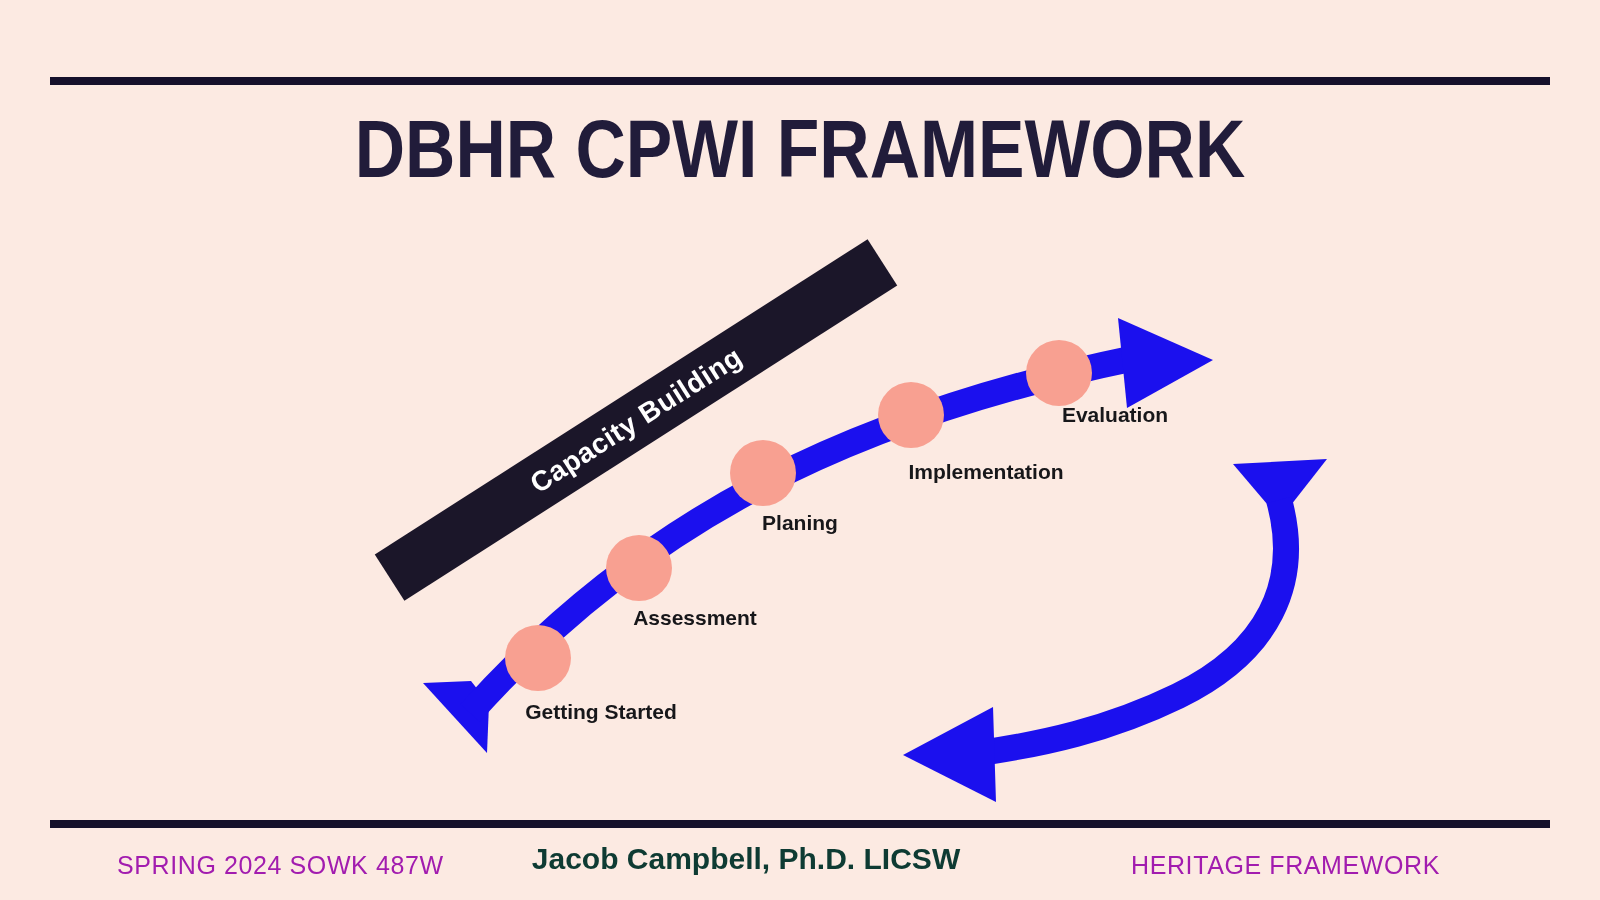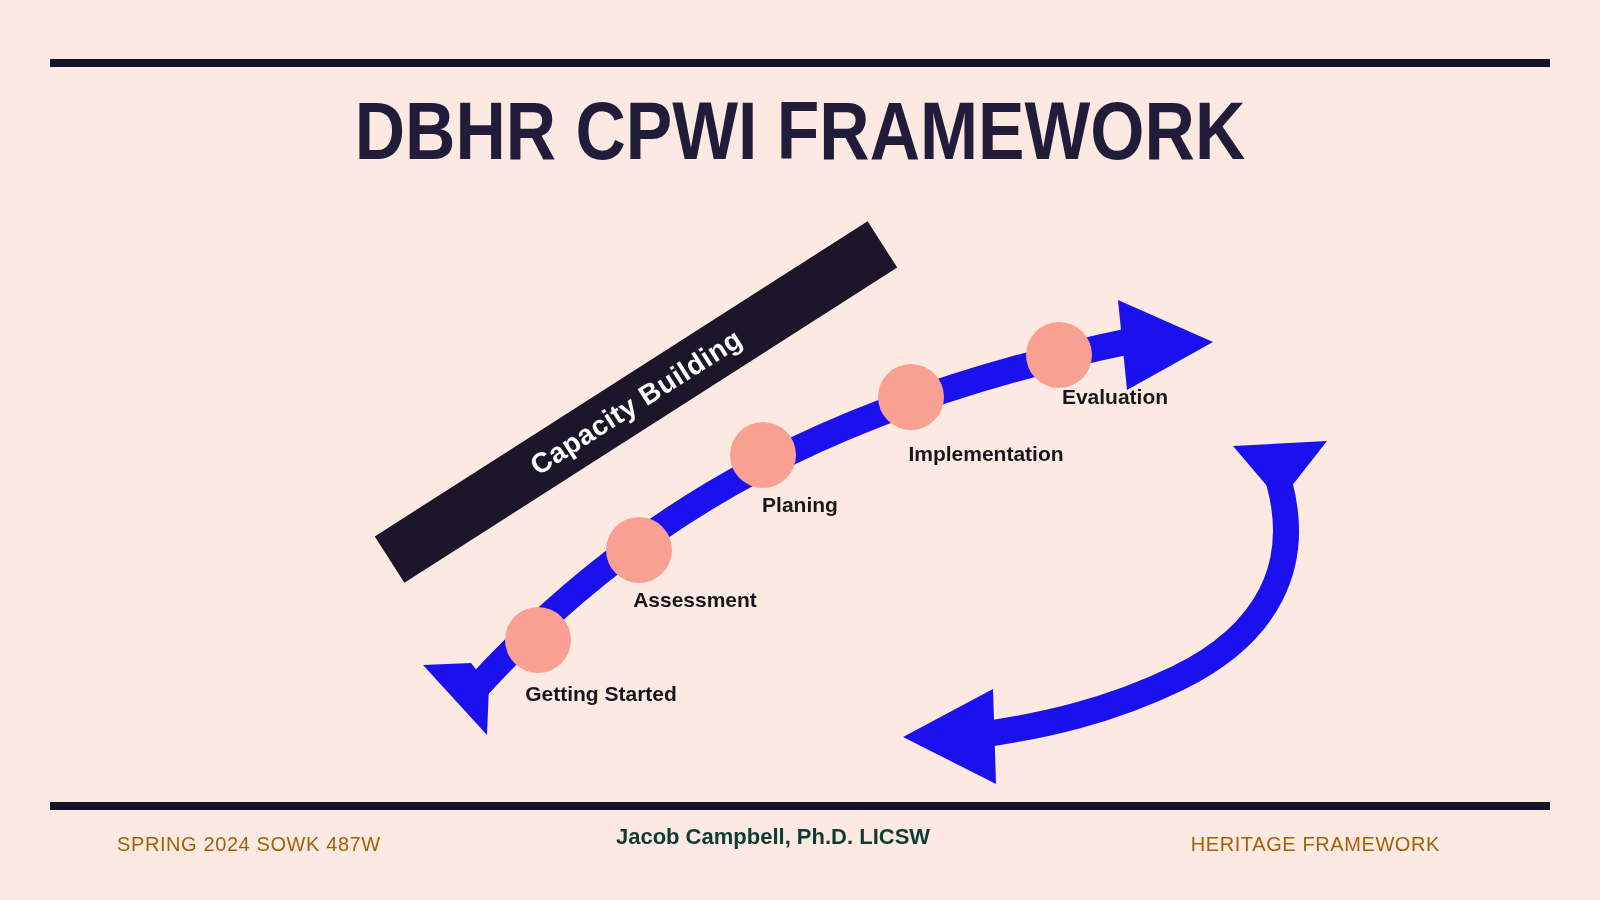--- a/index.html
+++ b/index.html
@@ -1,40 +1,40 @@
 <!DOCTYPE html>
 <html><head>
 <meta charset="utf-8">
 <style>
   html,body{margin:0;padding:0;}
   body{
     width:1600px;height:900px;position:relative;overflow:hidden;
     background:#fceae2;
     font-family:"Liberation Sans", sans-serif;
   }
-  .slide{position:absolute;inset:0;}
+  .slide{position:absolute;inset:0;margin-top:18px;}
   .diagram-svg{position:absolute;left:0;top:0;width:1600px;height:900px;}
   .page-title{
     position:absolute;top:90px;left:0;right:0;
     text-align:center;
     font-size:82px;font-weight:800;line-height:1;
     color:#211c3a;letter-spacing:0px;
     transform:scaleX(0.85);
     white-space:nowrap;
   }
   .footer-left,.footer-right{
     position:absolute;top:833px;
-    font-size:20px;font-weight:500;color:#a16207;letter-spacing:0.6px;
+    font-size:25px;font-weight:500;color:#a21caf;letter-spacing:0.6px;
     white-space:nowrap;
   }
   .footer-left{left:117px;}
   .footer-right{right:160px;}
   .footer-center{
-    position:absolute;top:824px;left:773px;transform:translateX(-50%);
-    font-size:22px;font-weight:700;color:#0e3b33;
+    position:absolute;top:824px;left:746px;transform:translateX(-50%);
+    font-size:30px;font-weight:700;color:#0e3b33;
     white-space:nowrap;
   }
   .step-label{
     font-size:21px;font-weight:700;fill:#17171a;
   }
   .banner-text{
     font-size:28px;font-weight:600;fill:#ffffff;letter-spacing:0.5px;
   }
 </style>
 </head>

